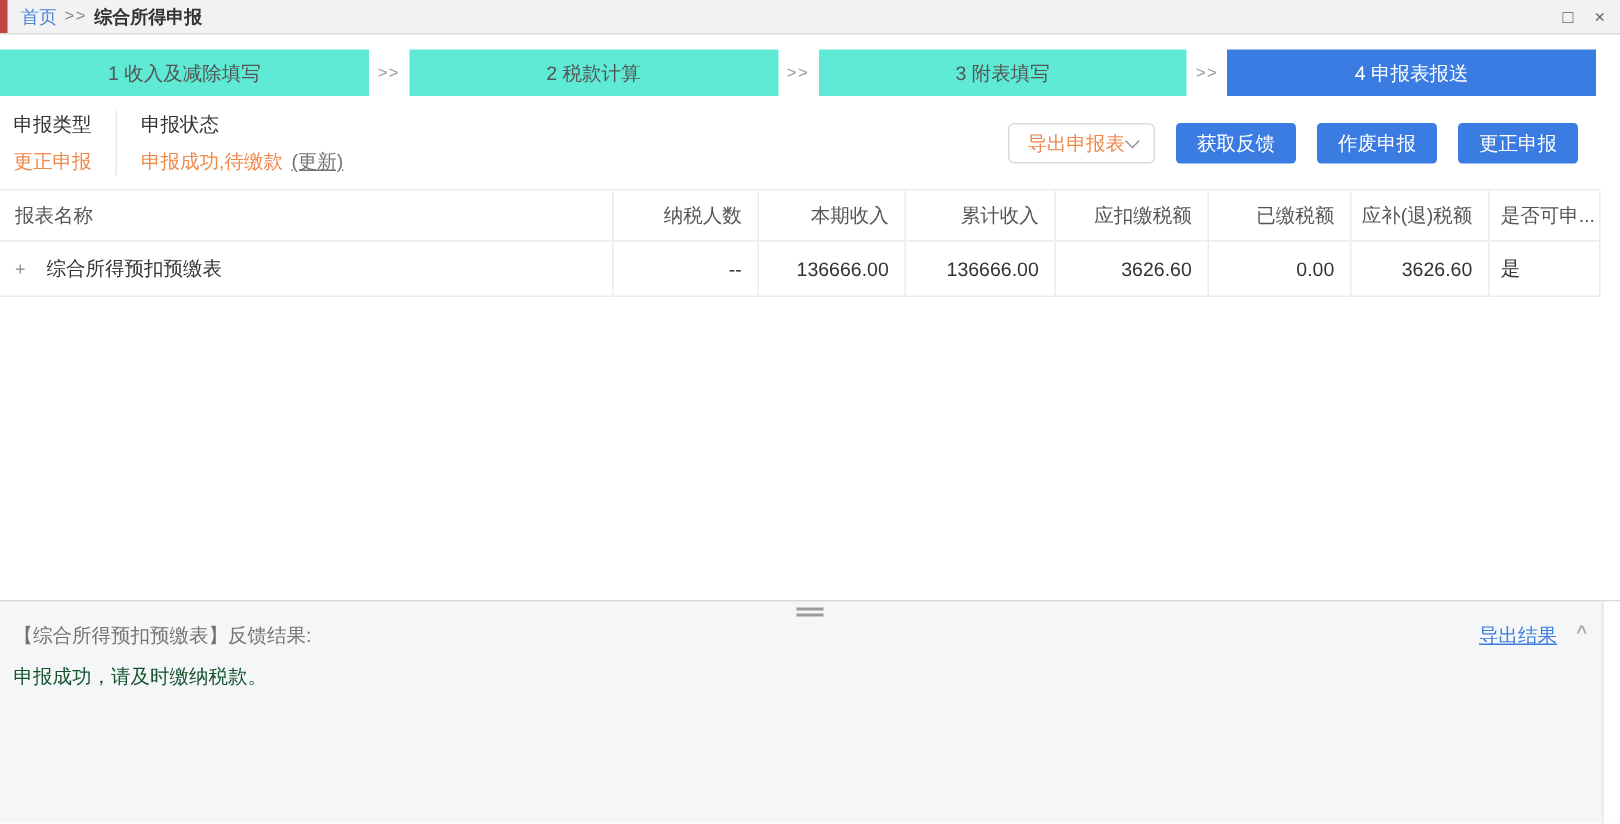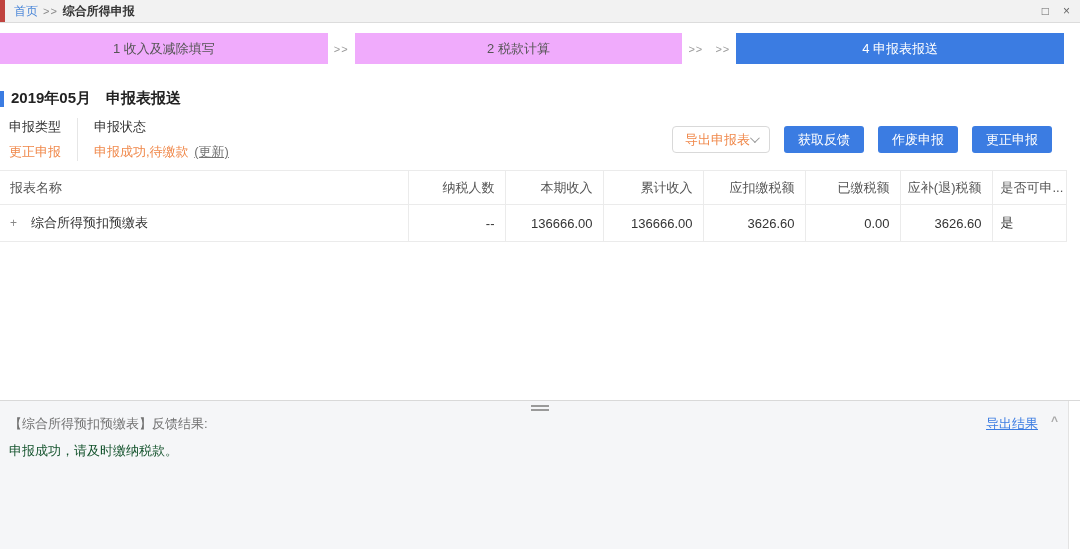--- a/index.html
+++ b/index.html
@@ -19,21 +19,21 @@
   .bc-sep { color:#8a8a8a; font-size:11px; margin:0 5px; letter-spacing:1px; }
   .bc-cur { color:#333; font-size:12px; font-weight:bold; }
   .win-controls { position:absolute; right:10px; top:0; height:22px; display:flex; align-items:center; gap:14px; color:#666; }
   .win-controls span { font-size:12px; cursor:pointer; line-height:1; }
   
   .steps {
     margin:10px 16px 0 0; height:31px; display:flex; align-items:center; flex:0 0 auto;
   }
   .step {
     flex:1; height:31px; line-height:31px; text-align:center;
-    background:#f0abfc; color:#555; font-size:13px; cursor:pointer;
+    background:#5eead4; color:#555; font-size:13px; cursor:pointer;
   }
   .step.active { background:#3b7ce2; color:#fff; }
   .step-sep { width:27px; text-align:center; color:#9a9a9a; font-size:11px; letter-spacing:1px; }
   
   .content { height:336px; background:#fff; flex:0 0 auto; }
   .sec-title { margin-top:25px; display:flex; align-items:center; }
   .title-accent { width:4px; height:16px; background:#3b7ce2; margin-right:7px; }
   .title-text { font-size:15px; font-weight:bold; color:#222; }
   .metabar {
     margin-top:10px; padding:0 28px 0 9px;
@@ -120,29 +120,26 @@
     <span>□</span>
     <span>×</span>
   </div>
 </div>
 
 <div class="steps">
   <div class="step">1 收入及减除填写</div>
   <div class="step-sep">&gt;&gt;</div>
   <div class="step">2 税款计算</div>
   <div class="step-sep">&gt;&gt;</div>
+  <div class="step">3 附表填写</div>
   <div class="step-sep">&gt;&gt;</div>
   <div class="step active">4 申报表报送</div>
 </div>
 
 <div class="content">
-  <div class="sec-title">
-    <span class="title-accent"></span>
-    <span class="title-text">2019年05月　申报表报送</span>
-  </div>
 
   <div class="metabar">
     <div class="meta">
       <div class="meta-col">
         <div class="meta-label">申报类型</div>
         <div class="meta-value orange">更正申报</div>
       </div>
       <div class="meta-col">
         <div class="meta-label">申报状态</div>
         <div class="meta-value">

